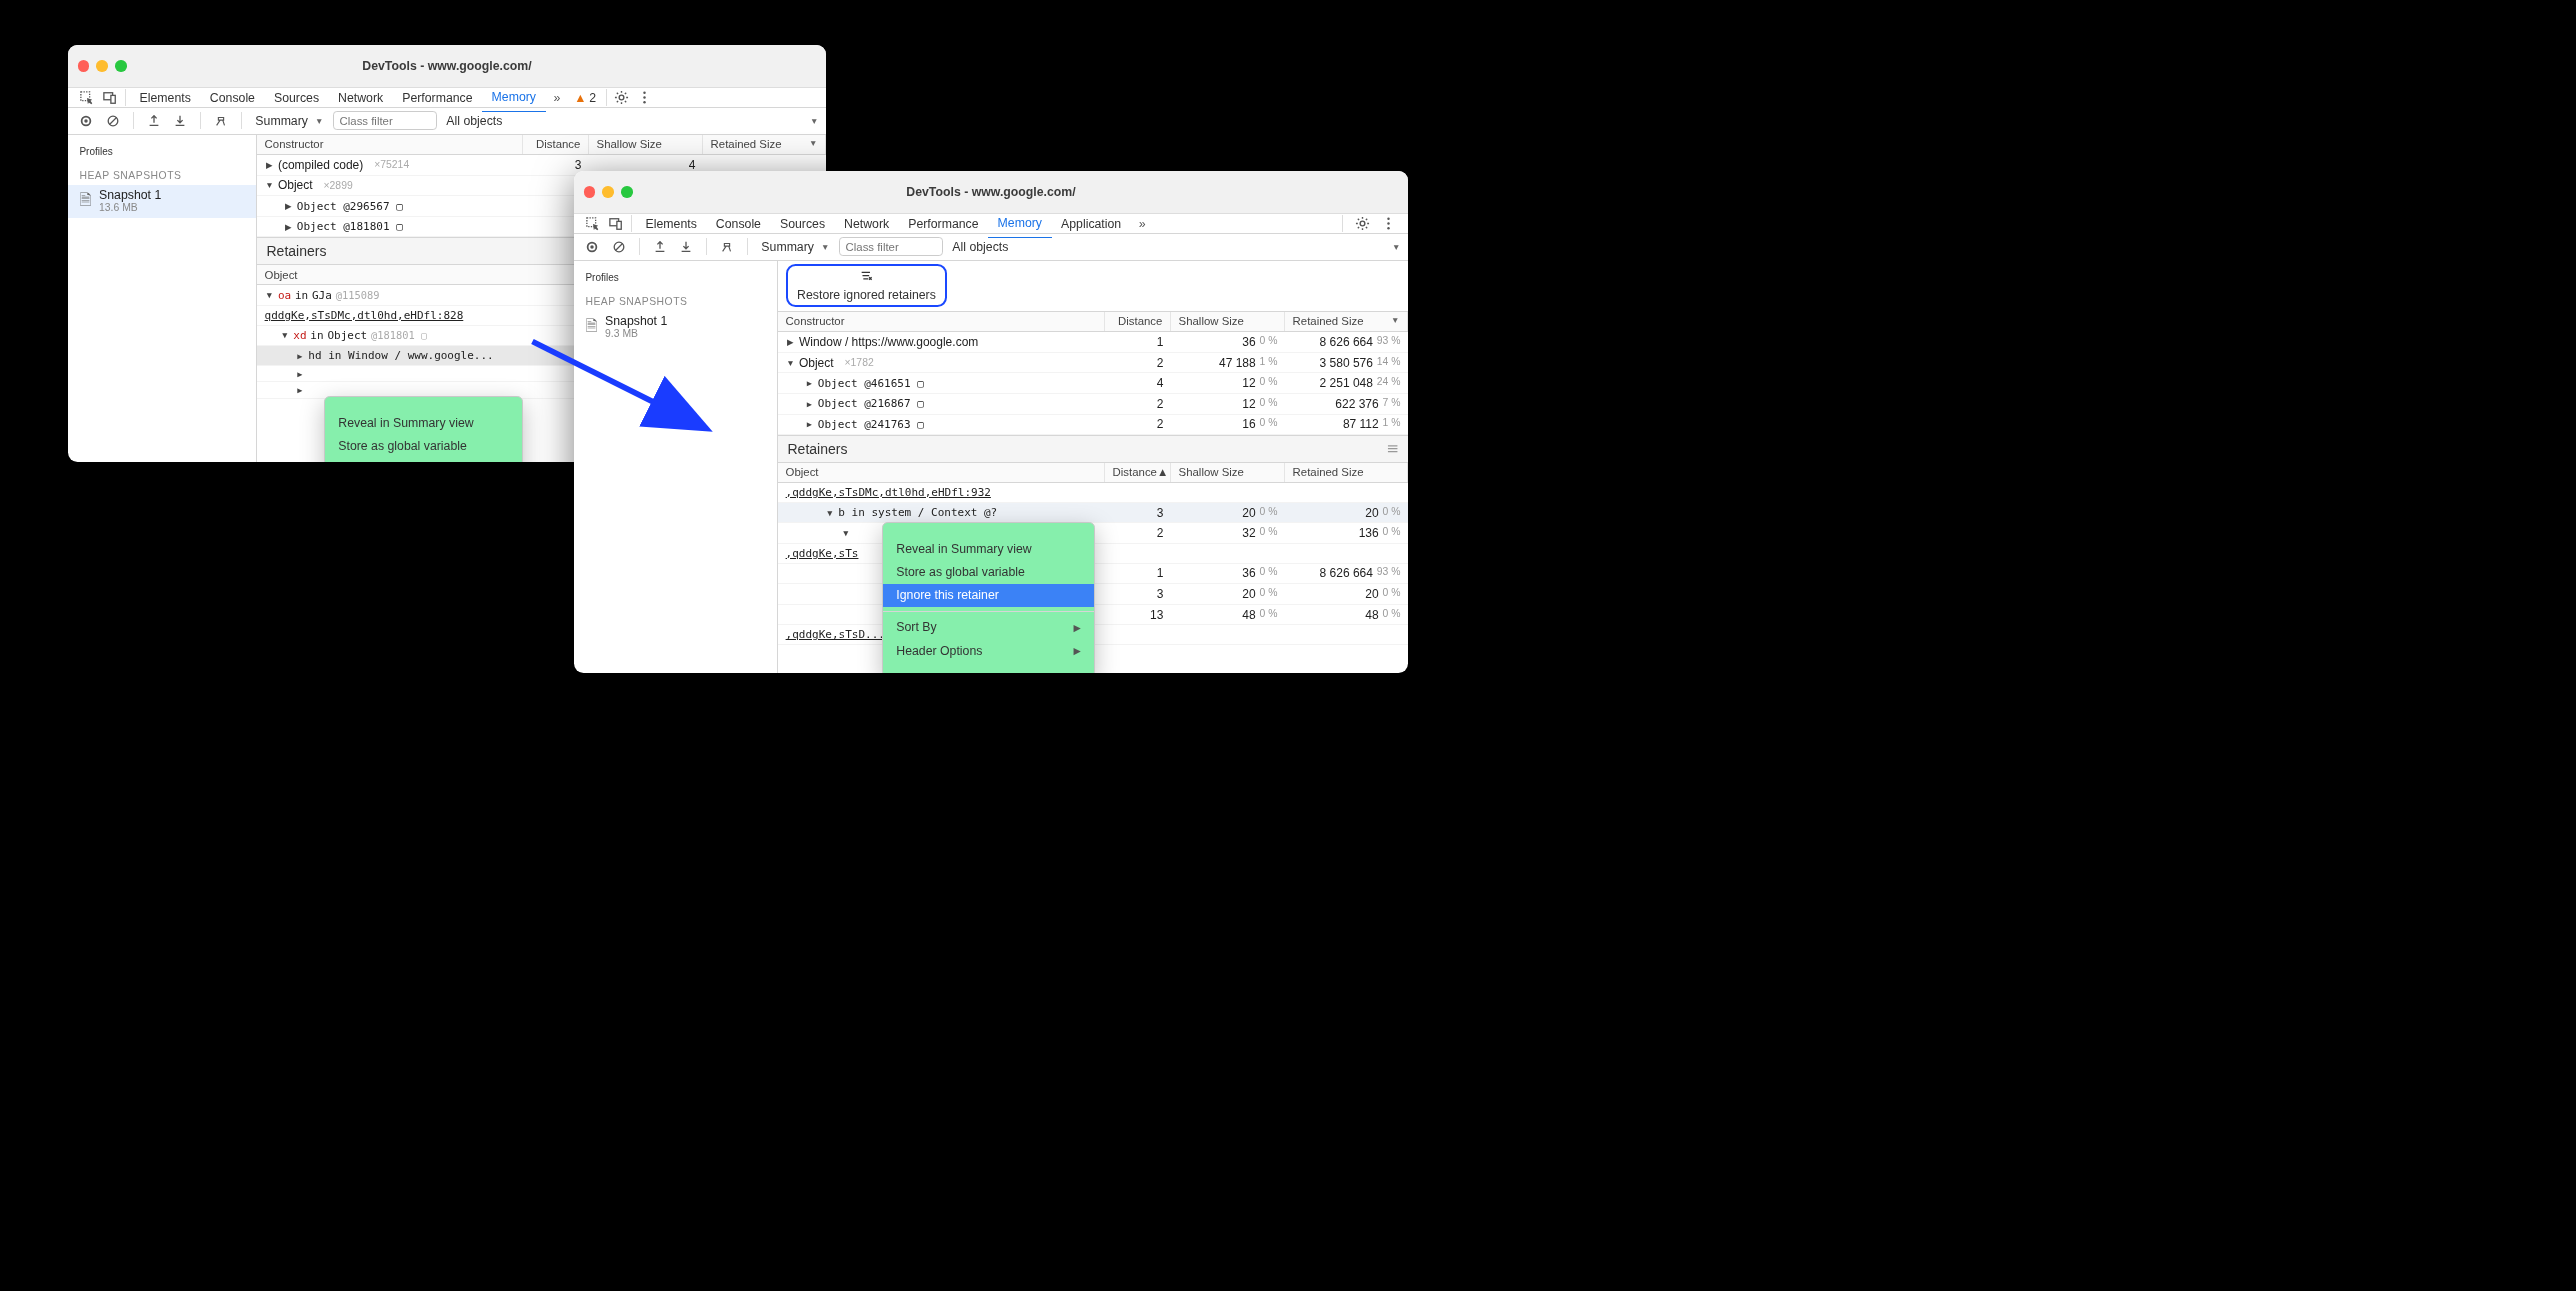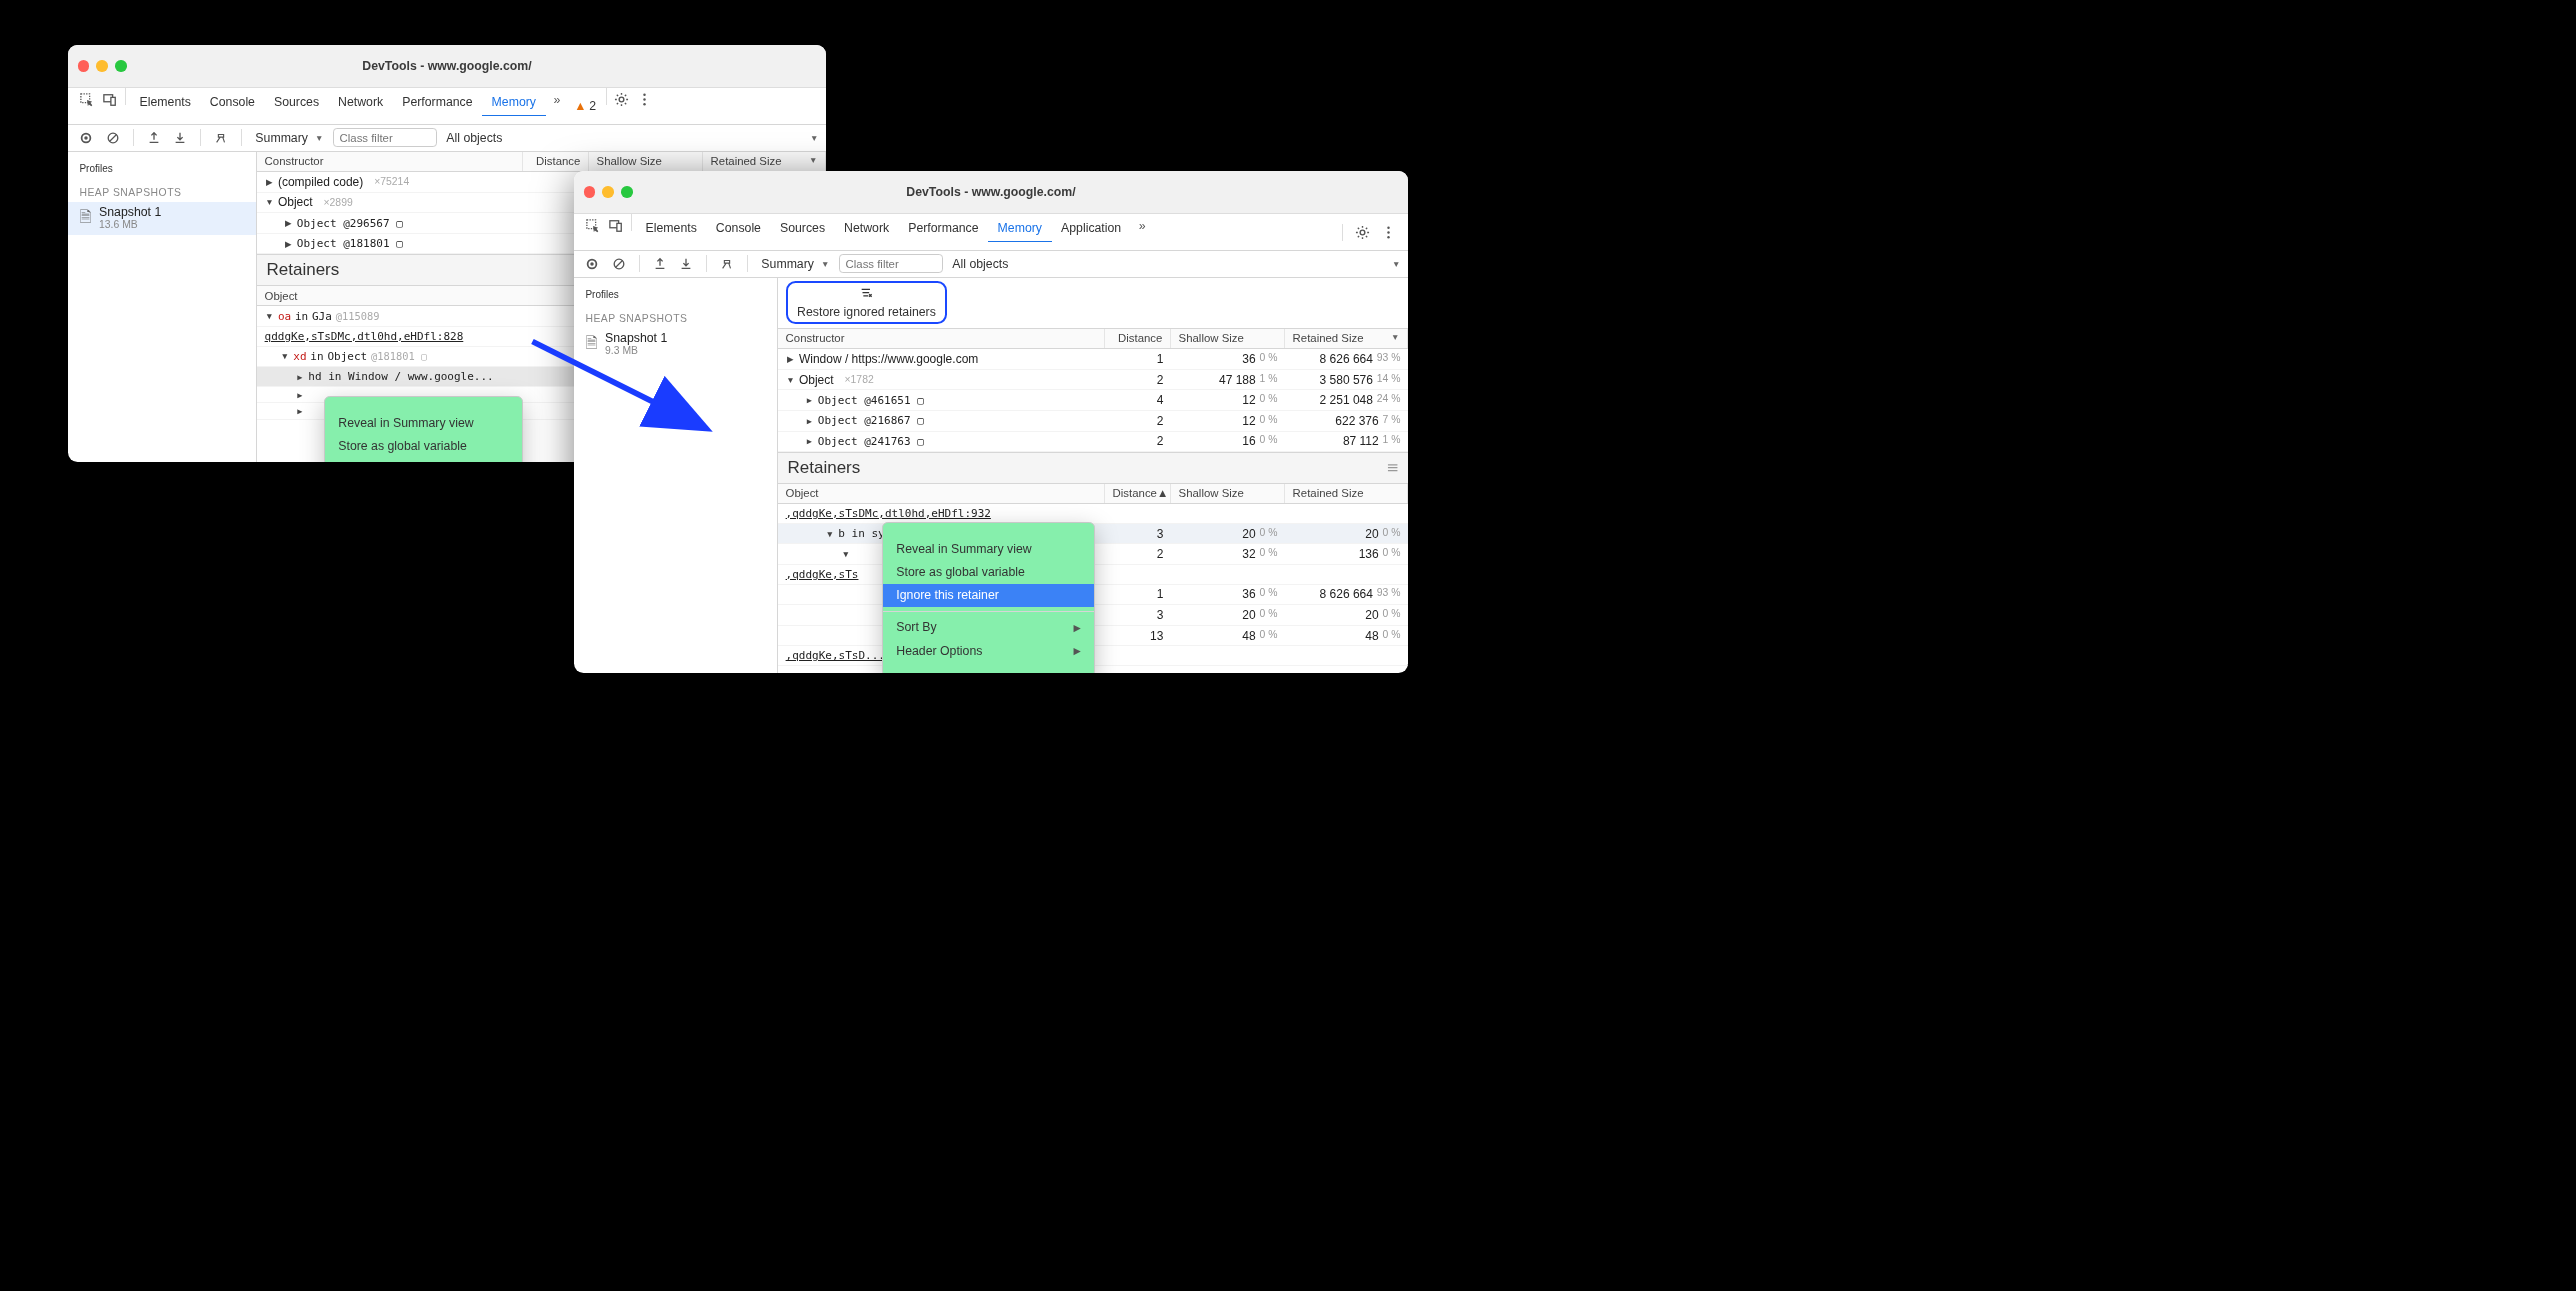--- a/index.html
+++ b/index.html
@@ -46,23 +46,24 @@
   .tr-yellow { background: #febc2e; }
   .tr-green { background: #28c840; }
   .title-text {
     flex: 1;
     text-align: center;
     font-weight: 600;
     font-size: 12.3px;
     color: #3b3b3b;
   }
   .tabbar {
-    height: 37px;
+    height: 20px;
     border-bottom: 0.9px solid #d6d6d6;
     display: flex;
+    align-items: center;
     padding: 0 7.6px;
     gap: 0;
   }
   .tabbar .iconbtn {
     width: 23px; height: 23px;
     display: flex; align-items: center; justify-content: center;
     color: #555;
   }
   .vdiv {
     width: 0.9px; height: 17px; background: #ddd; margin: 0 3.8px;
@@ -192,21 +193,21 @@
     color: #444;
     text-align: center;
   }
   .dim { color: #aaa; font-size: 10.4px; }
   .mono { font-family: Menlo, monospace; font-size: 11px; }
   .section-hdr {
     padding: 4.7px 9.5px;
     background: #f5f5f5;
     border-top: 0.9px solid #d6d6d6;
     border-bottom: 0.9px solid #d6d6d6;
-    font-size: 17px;
+    font-size: 14px;
     color: #333;
   }
   .link-u { text-decoration: underline; }
   .context-menu {
     position: absolute;
     background: #86efac;
     border: 0.9px solid #c8c8c8;
     border-radius: 5.7px;
     box-shadow: 0 7.6px 23px rgba(0,0,0,0.25);
     padding: 14px 0;

